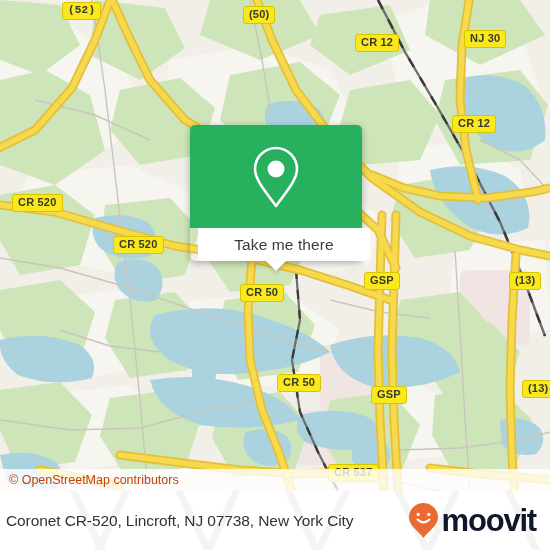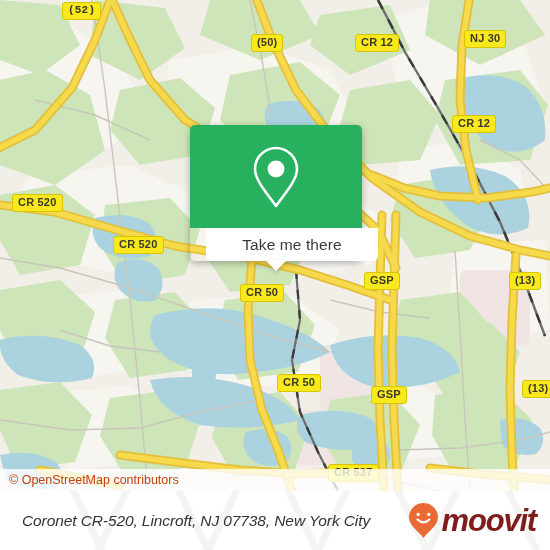--- a/index.html
+++ b/index.html
@@ -94,21 +94,21 @@
     height: 103px;
     background: #27b15f;
     border-top-left-radius: 5px;
     border-top-right-radius: 5px;
     display: flex;
     align-items: center;
     justify-content: center;
   }
   .card-bottom {
     position: absolute;
-    left: 16px; top: 103px;
+    left: 8px; top: 103px;
     width: 100%;
     height: 33px;
     background: #ffffff;
     border-bottom-left-radius: 5px;
     border-bottom-right-radius: 5px;
     display: flex;
     align-items: center;
     justify-content: center;
   }
   .card-cta {
@@ -147,41 +147,40 @@
     opacity: 0.30;
   }
   .footer-inner {
     position: absolute;
     left: 0; top: 0;
     width: 550px;
     height: 59px;
     display: flex;
     align-items: center;
     justify-content: space-between;
-    padding: 0 14px 0 22px;
+    padding: 0 14px 0 6px;
     box-sizing: border-box;
-    font-style: italic;
   }
   .footer-address {
     font-family: "Liberation Sans", sans-serif;
     font-size: 15.5px;
     color: #333333;
     white-space: nowrap;
     letter-spacing: -0.1px;
   }
   .brand {
     display: flex;
     align-items: center;
     gap: 2px;
   }
   .brand-word {
     font-family: "Liberation Sans", sans-serif;
     font-size: 31px;
     font-weight: bold;
-    color: #7f1d1d;
+    color: #0f172a;
     letter-spacing: -1.2px;
     line-height: 31px;
   }
 </style>
 </head>
 <body>
 
 <div id="app">
 
   <div class="map-area">
@@ -309,21 +308,21 @@
         <path d="M252,258 L248,310 L250,360 L262,410 L278,450 L292,491"></path>
         <path d="M516,255 L512,320 L510,390 L512,455 L514,491"></path>
         <path d="M120,455 L175,462 L240,470 L300,474 L350,472"></path>
         <path d="M40,470 L80,478 L120,486"></path>
         <path d="M430,468 L480,474 L530,478 L550,480"></path>
       </g>
     </svg>
 
     <div id="shield-layer">
         <div class="shield" style="left: 62px; top: 2px; font-family: Liberation Mono, monospace;">(52)</div>
-        <div class="shield" style="left: 251px; top: 6px; margin-top: 28px;">(50)</div>
+        <div class="shield" style="left: 243px; top: 6px;">(50)</div>
         <div class="shield" style="left: 355px; top: 34px;">CR 12</div>
         <div class="shield" style="left: 464px; top: 30px;">NJ 30</div>
         <div class="shield" style="left: 452px; top: 115px;">CR 12</div>
         <div class="shield" style="left: 12px; top: 194px;">CR 520</div>
         <div class="shield" style="left: 113px; top: 236px;">CR 520</div>
         <div class="shield" style="left: 240px; top: 284px;">CR 50</div>
         <div class="shield" style="left: 364px; top: 272px;">GSP</div>
         <div class="shield" style="left: 509px; top: 272px;">(13)</div>
         <div class="shield" style="left: 277px; top: 374px;">CR 50</div>
         <div class="shield" style="left: 371px; top: 386px;">GSP</div>

